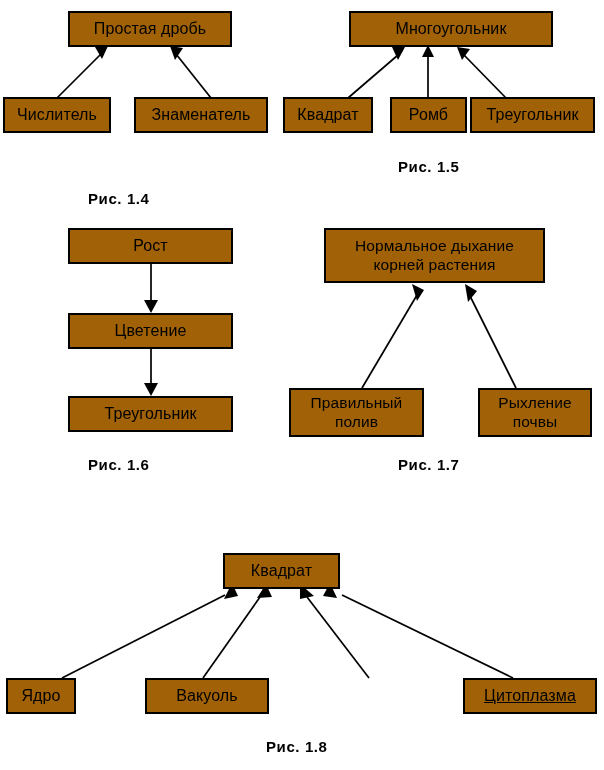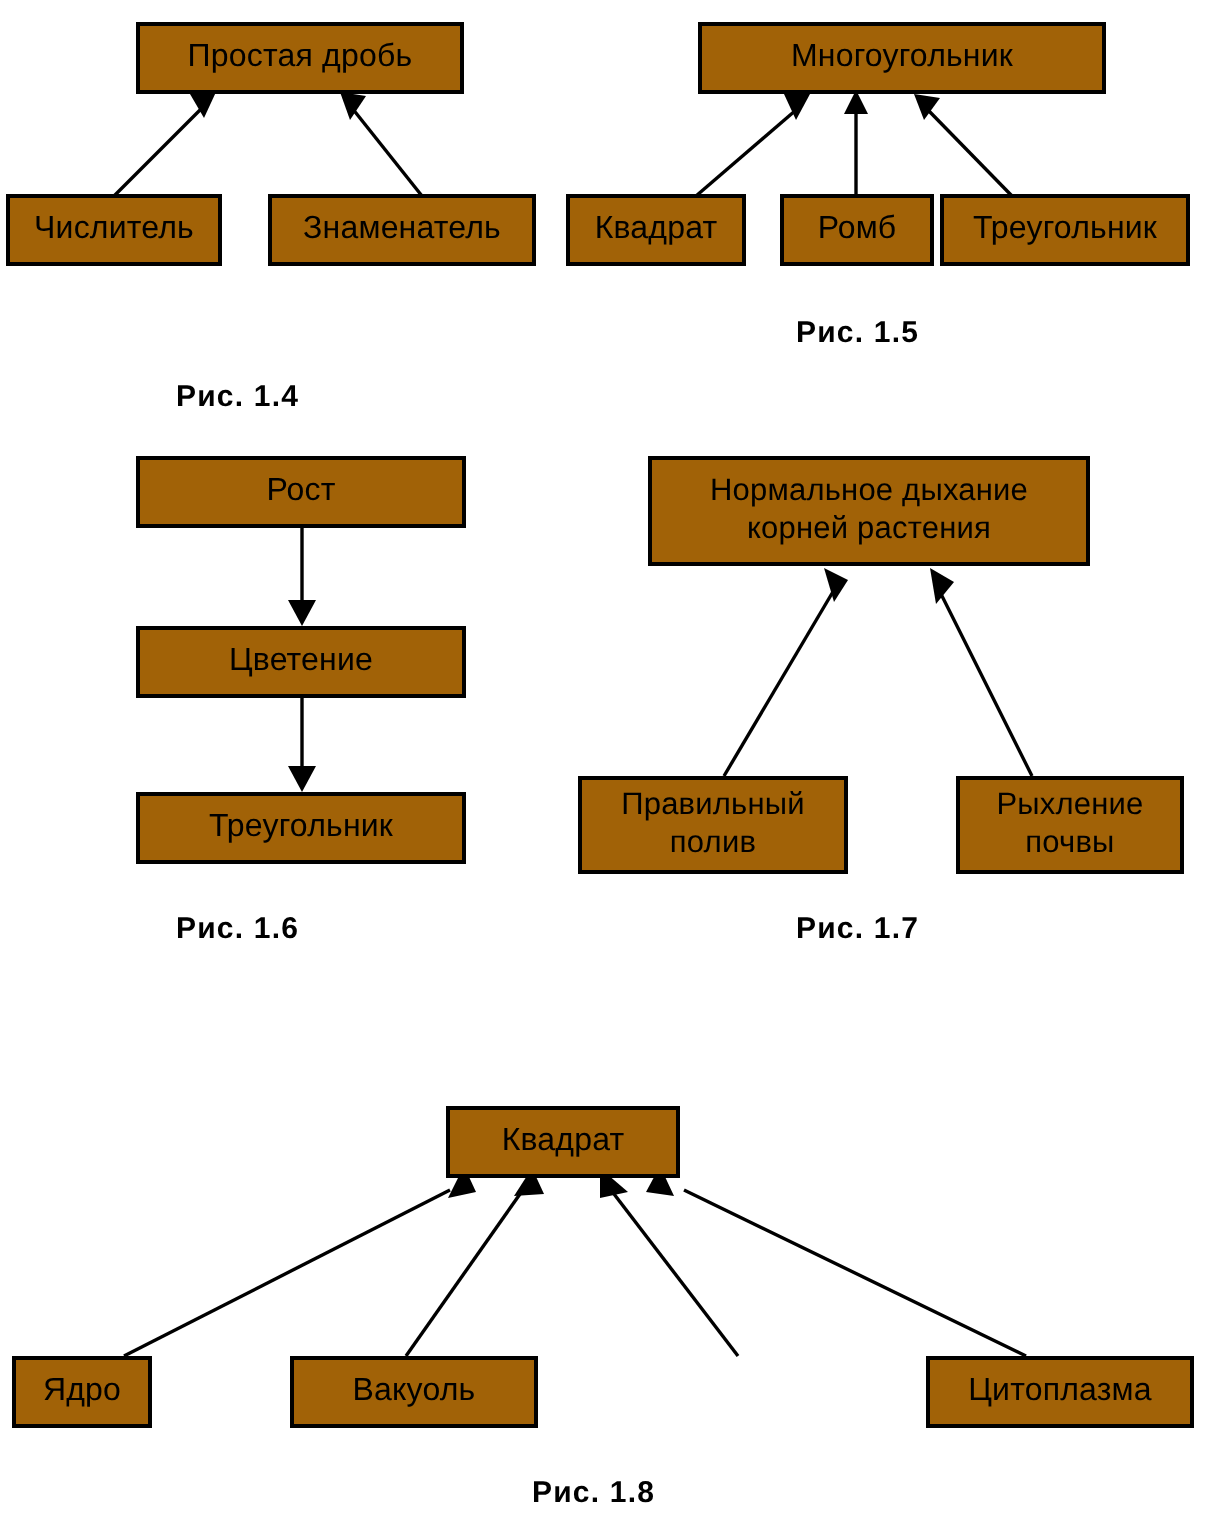--- a/index.html
+++ b/index.html
@@ -139,16 +139,16 @@
 корней растения</div>
   <div class="node two-line" style="left:289px;top:388px;width:135px;height:49px;">Правильный
 полив</div>
   <div class="node two-line" style="left:478px;top:388px;width:114px;height:49px;">Рыхление
 почвы</div>
   <div class="caption" style="left:398px;top:456px;">Рис. 1.7</div>
 
   <div class="node" style="left:223px;top:553px;width:117px;height:31px;">Квадрат</div>
   <div class="node" style="left:6px;top:678px;width:70px;height:34px;">Ядро</div>
   <div class="node" style="left:145px;top:678px;width:124px;height:34px;">Вакуоль</div>
-  <div class="node" style="left:463px;top:678px;width:134px;height:34px;">Цитоплазма</div>
+  <div class="node" style="left:463px;top:678px;width:134px;height:34px;text-decoration:underline;">Цитоплазма</div>
   <div class="caption" style="left:266px;top:738px;">Рис. 1.8</div>
 
 </div>
 
 </body></html>

